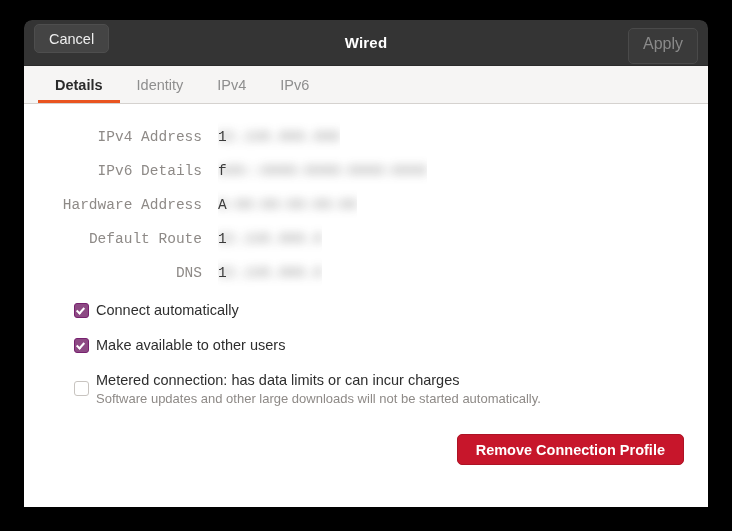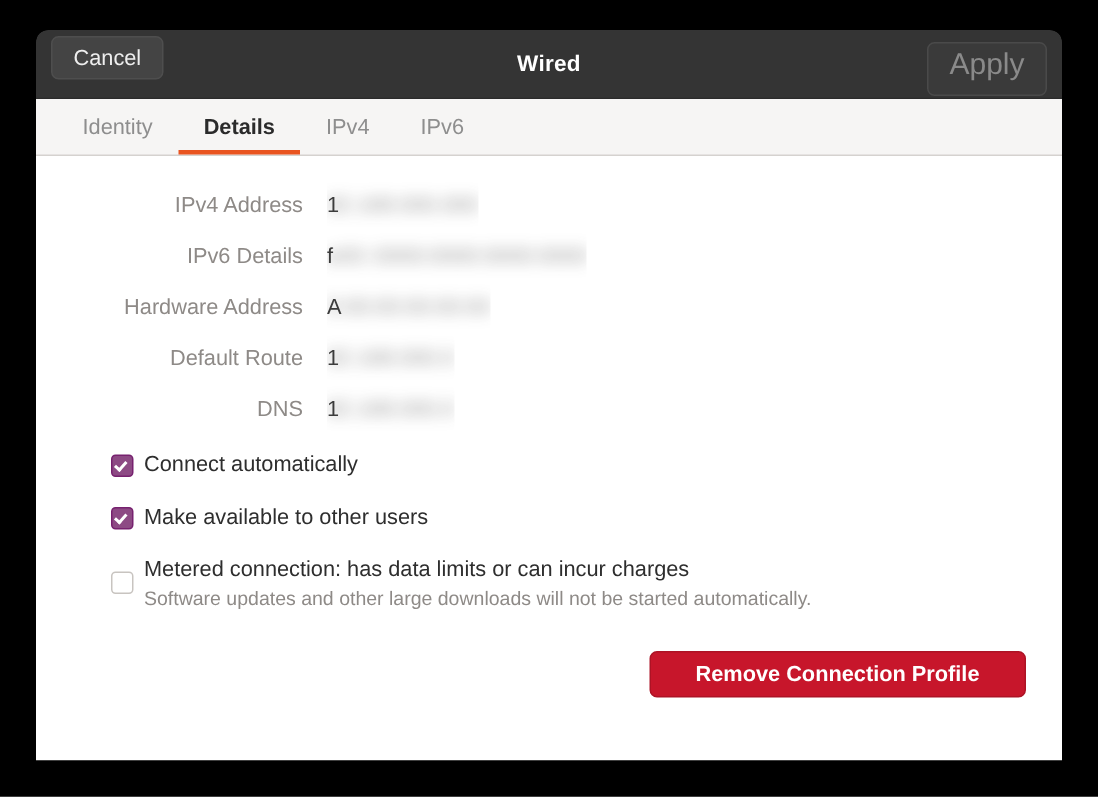--- a/index.html
+++ b/index.html
@@ -66,21 +66,21 @@
     position: absolute;
     right: 10px;
     top: 8px;
     height: 36px;
     padding: 0 14px;
     line-height: 29px;
     background: #3a3a3a;
     border: 1px solid #4a4a4a;
     border-radius: 5px;
     color: #8a8a8a;
-    font-size: 20px;
+    font-size: 16px;
     box-sizing: border-box;
     cursor: default;
     white-space: nowrap;
   }
 
   
   #tabbar {
     position: relative;
     height: 38px;
     background: #f6f5f4;
@@ -122,20 +122,21 @@
     position: relative;
     height: 403px;
     background: #ffffff;
   }
 
   #details-list {
     position: absolute;
     left: 0;
     top: 16px;
     width: 100%;
+    font-family: Liberation Mono, monospace;
   }
 
   .detail-row {
     position: relative;
     height: 34px;
     line-height: 34px;
     font-size: 14.5px;
   }
 
   .detail-label {
@@ -252,21 +253,21 @@
     margin-top: 11px;
   }
 
   
   #remove-button {
     position: absolute;
     right: 24px;
     top: 330px;
     height: 31px;
     line-height: 31px;
-    padding: 0 30px;
+    padding: 0 18px;
     background: #c7162b;
     border: 1px solid #ad1325;
     border-radius: 5px;
     color: #ffffff;
     font-size: 14.5px;
     font-weight: bold;
     box-sizing: border-box;
     cursor: pointer;
     white-space: nowrap;
   }
@@ -276,25 +277,25 @@
 
 <div id="window">
 
   <div id="titlebar">
     <div id="cancel-button">Cancel</div>
     <div id="window-title">Wired</div>
     <div id="apply-button">Apply</div>
   </div>
 
   <div id="tabbar">
+    <div class="tab active">
+      <span>Details</span>
+    </div>
     <div class="tab">
       <span>Identity</span>
-    </div>
-    <div class="tab active">
-      <span>Details</span>
     </div>
     <div class="tab">
       <span>IPv4</span>
     </div>
     <div class="tab">
       <span>IPv6</span>
     </div>
   </div>
 
   <div id="content">

